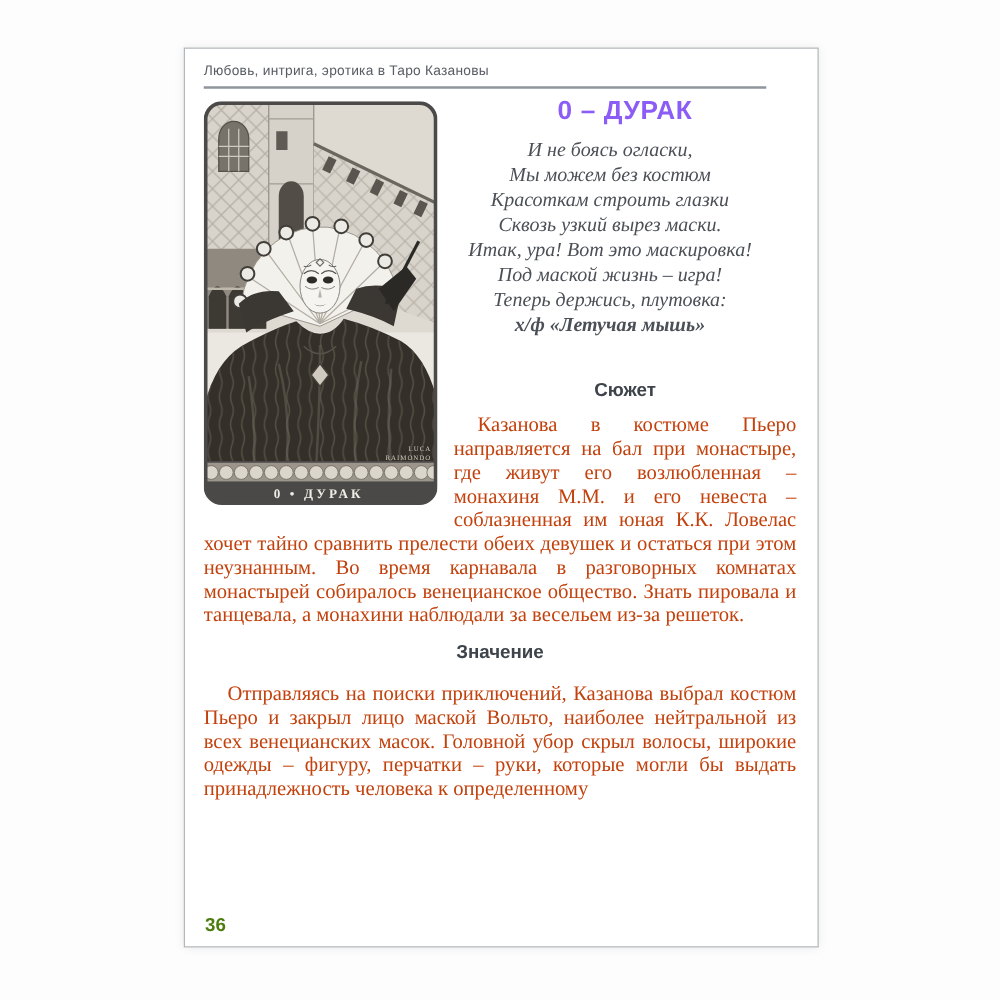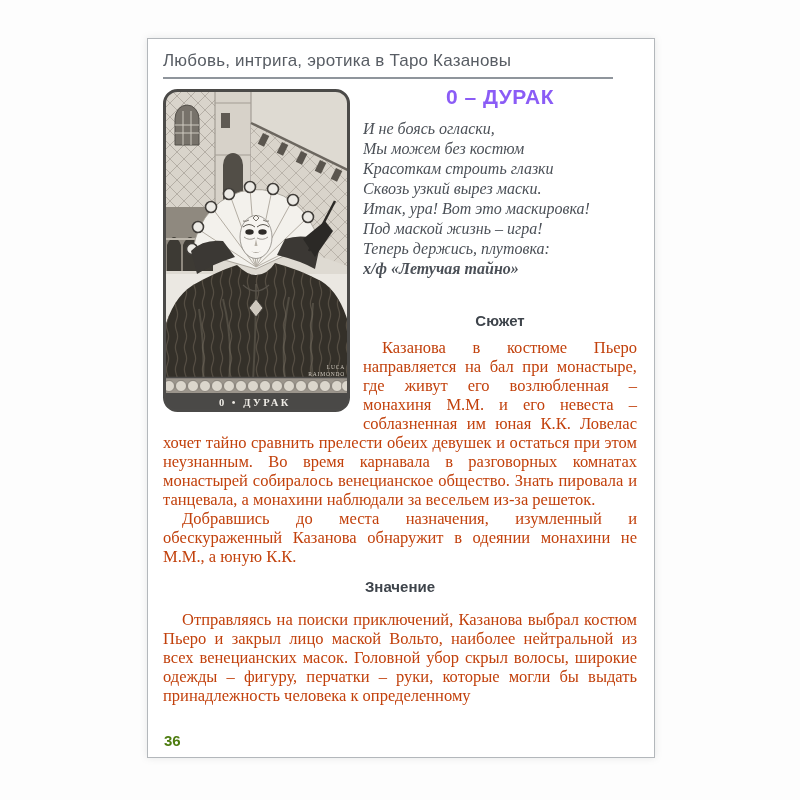--- a/index.html
+++ b/index.html
@@ -10,38 +10,38 @@
   .page {
     position:absolute; left:147px; top:38px; width:508px; height:720px;
     background:#fff; border:1px solid #b3b7bb;
     box-shadow:0 0 7px rgba(120,125,130,.18);
   }
 
   .running-header {
     margin:12px 41px 0 15px; padding-bottom:6px;
     border-bottom:2px solid #8f959c;
     font-family:"Liberation Sans", sans-serif;
-    font-size:17px; color:#585d64; letter-spacing:.2px;
+    font-size:11px; color:#585d64; letter-spacing:.2px;
   }
 
   .content { padding:0 17px 0 15px; }
 
   .tarot-card {
     float:left; width:185px; height:323px;
     margin:4px 15px 8px 0;
   }
   .tarot-card svg { display:block; width:187px; height:323px; }
 
   .card-title {
     overflow:hidden; margin:6px 0 10px 0; text-align:center;
     font-family:"Liberation Sans", sans-serif; font-weight:bold;
     font-size:21px; color:#8b5cf6; letter-spacing:.5px;
   }
 
-  .poem { overflow:hidden; text-align:left; margin:2px 24px 0 0;
+  .poem { overflow:hidden; text-align:center; margin:2px 24px 0 0;
           font-style:italic; font-size:16px; line-height:20px; color:#4b5057; }
   .poem-source { font-weight:bold; }
 
   .section-heading {
     overflow:hidden; text-align:center;
     font-family:"Liberation Sans", sans-serif; font-weight:bold;
     font-size:15px; color:#3e444b;
   }
   .h-plot { margin:33px 0 9px 0; }
   .h-meaning { margin:12px 0 15px 0; }
@@ -202,26 +202,25 @@
       <h1 class="card-title">0 – ДУРАК</h1>
 
       <div class="poem">
         <div class="poem-line">И не боясь огласки,</div>
         <div class="poem-line">Мы можем без костюм</div>
         <div class="poem-line">Красоткам строить глазки</div>
         <div class="poem-line">Сквозь узкий вырез маски.</div>
         <div class="poem-line">Итак, ура! Вот это маскировка!</div>
         <div class="poem-line">Под маской жизнь – игра!</div>
         <div class="poem-line">Теперь держись, плутовка:</div>
-        <div class="poem-line poem-source">х/ф «Летучая тайно»</div>
+        <div class="poem-line poem-source">х/ф «Летучая мышь»</div>
       </div>
 
       <h2 class="section-heading h-plot">Сюжет</h2>
       <p class="para">Казанова в костюме Пьеро направляется на бал при монастыре, где живут его возлюбленная – монахиня М.М. и его невеста – соблазненная им юная К.К. Ловелас хочет тайно сравнить прелести обеих девушек и остаться при этом неузнанным. Во время карнавала в разговорных комнатах монастырей собиралось венецианское общество. Знать пировала и танцевала, а монахини наблюдали за весельем из-за решеток.</p>
-      <p class="para">Добравшись до места назначения, изумленный и обескураженный Казанова обнаружит в одеянии монахини не М.М., а юную К.К.</p>
 
       <h2 class="section-heading h-meaning">Значение</h2>
       <p class="para">Отправляясь на поиски приключений, Казанова выбрал костюм Пьеро и закрыл лицо маской Вольто, наиболее нейтральной из всех венецианских масок. Головной убор скрыл волосы, широкие одежды – фигуру, перчатки – руки, которые могли бы выдать принадлежность человека к определенному</p>
 
     </div>
 
     <div class="page-number">36</div>
   </div>
 </div>
 

